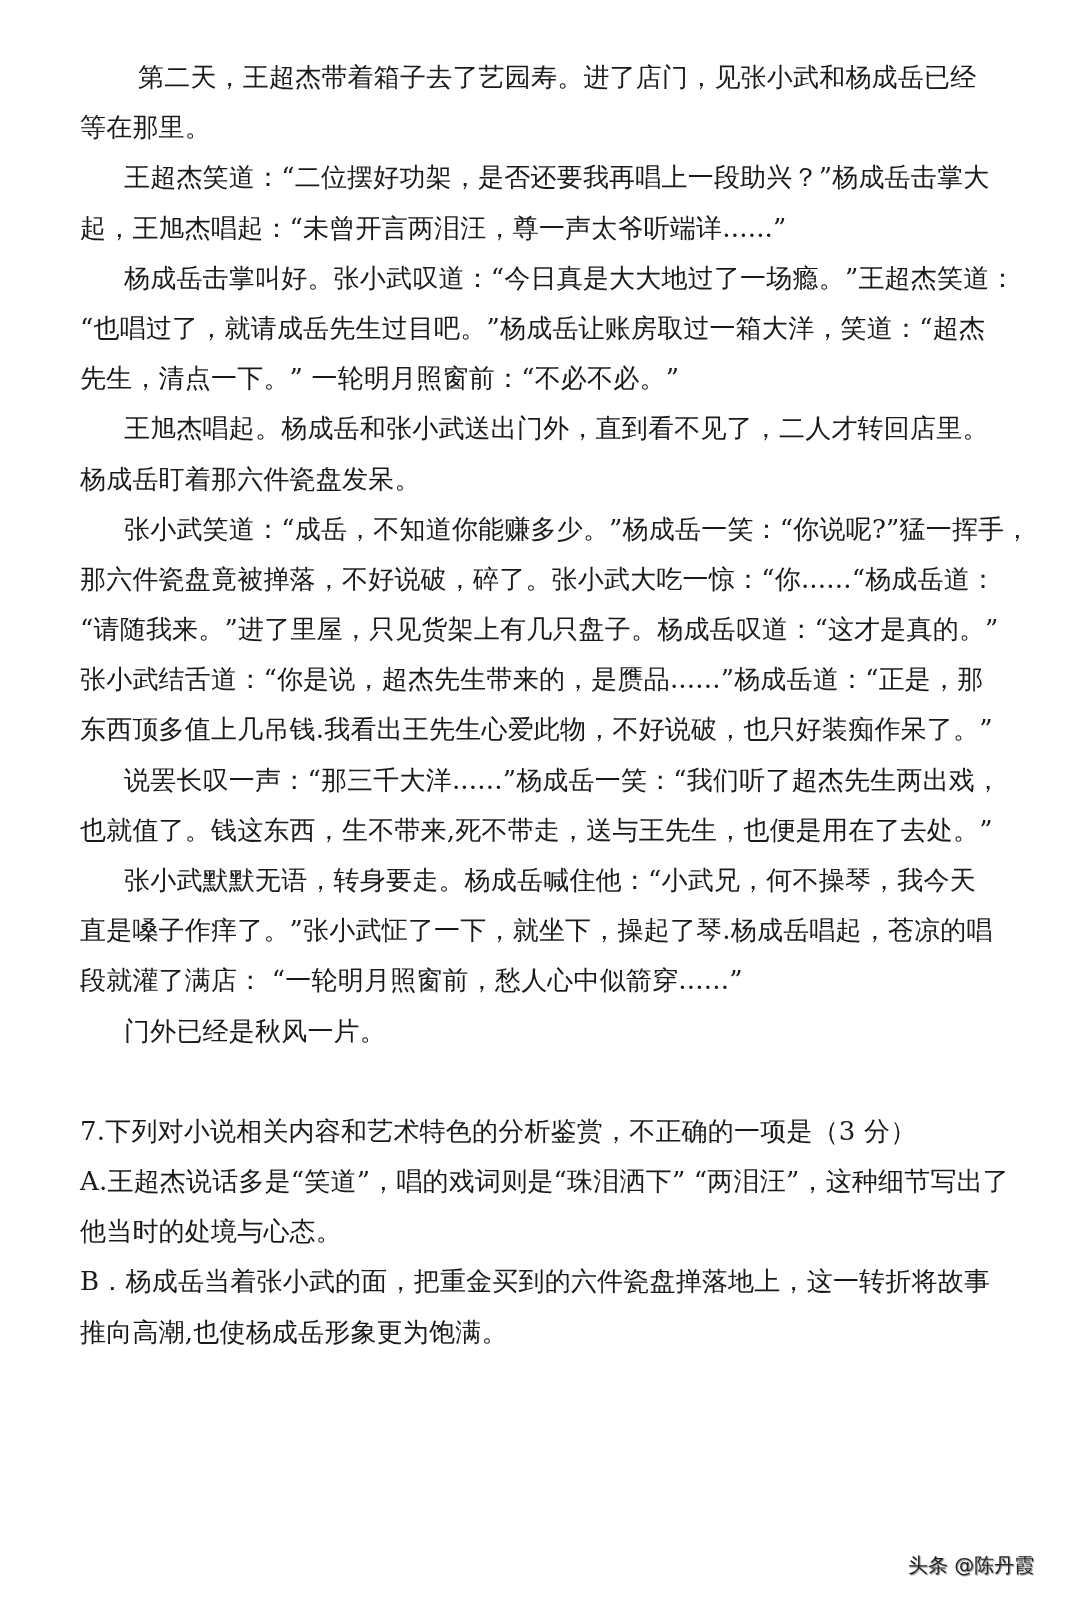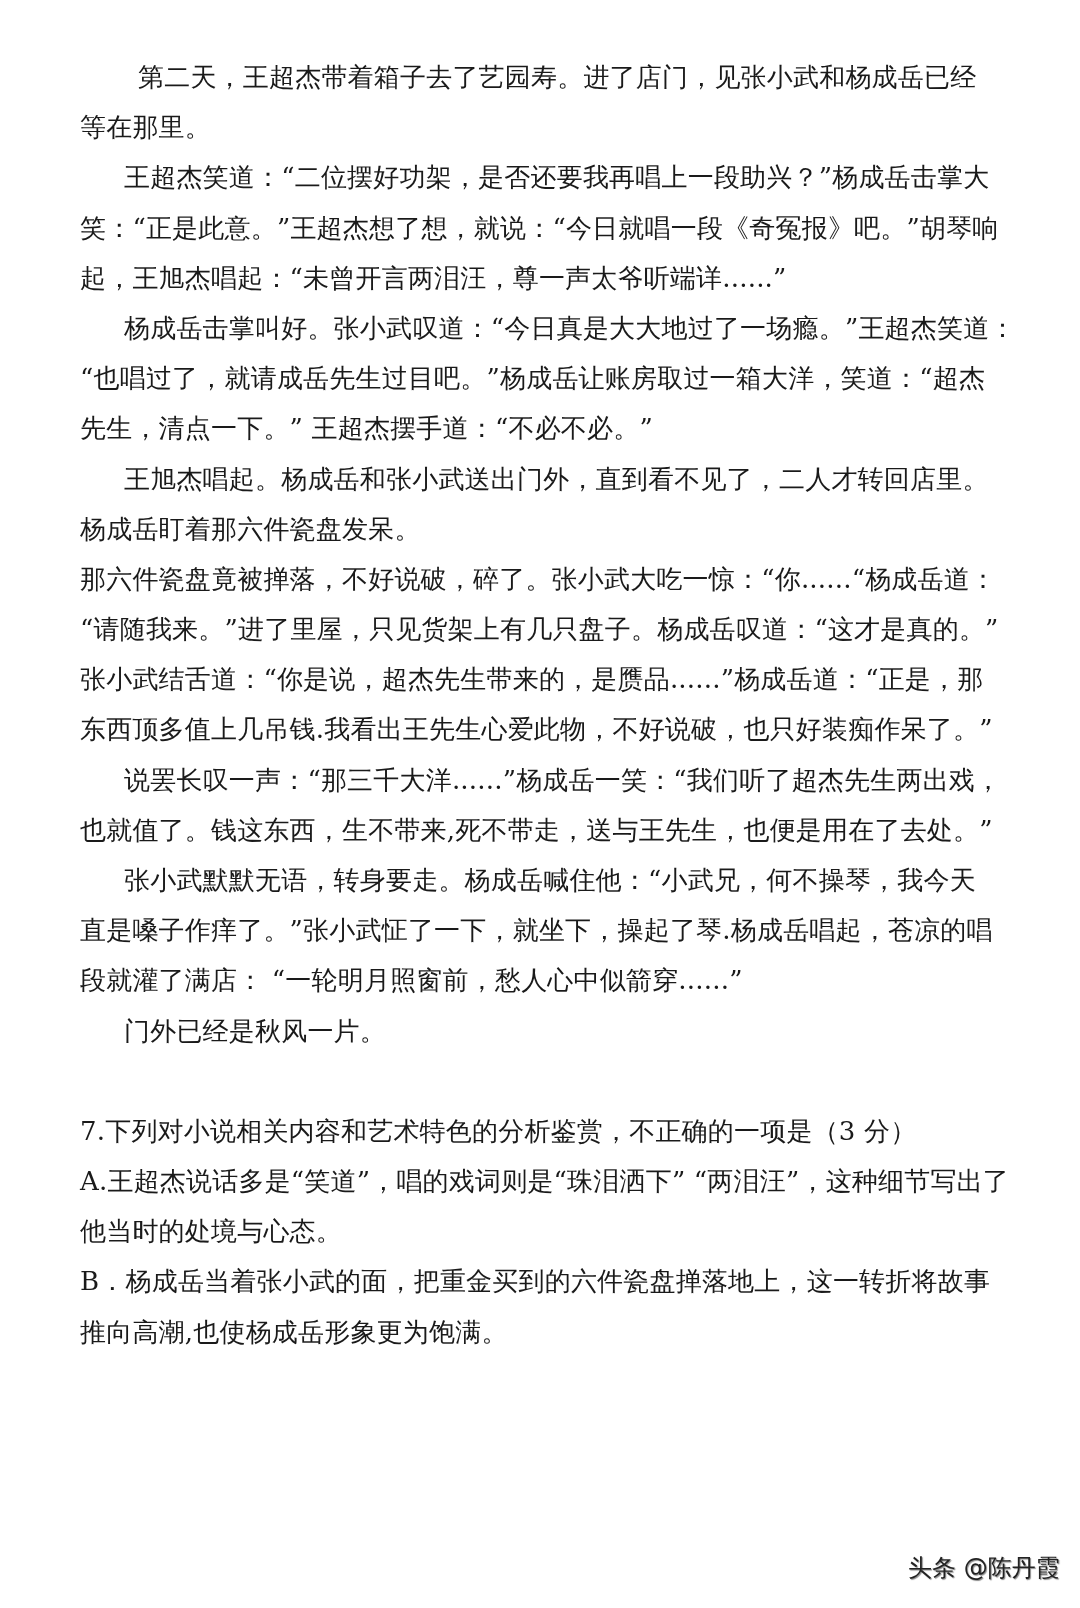--- a/index.html
+++ b/index.html
@@ -14,47 +14,47 @@
   .line {
     height: 50.2px; line-height: 50.2px; font-size: 26px;
     white-space: nowrap; overflow: visible; letter-spacing: 0.2px;
   }
   .indent { padding-left: 44px; }
   .indent-first { padding-left: 58px; }
   .gap { height: 50px; }
   .watermark {
     position: absolute; left: 908px; top: 1552px;
     font-family: "DejaVu Sans", "Liberation Sans", sans-serif;
-    font-size: 24px; color: #222;
+    font-size: 20px; color: #222;
     text-shadow: 1px 1px 1px #888, -1px -1px 0 #fff;
   }
 </style>
 </head>
 <body>
 
 <div class="page">
   <div>
     <div class="line indent-first">第二天，王超杰带着箱子去了艺园寿。进了店门，见张小武和杨成岳已经</div>
     <div class="line">等在那里。</div>
   </div>
   <div>
     <div class="line indent">王超杰笑道：“二位摆好功架，是否还要我再唱上一段助兴？”杨成岳击掌大</div>
-    <div class="line">笑：“正是此意。”王超杰想了想，就说：“今日就唱一段《奇冤报》吧。”胡琴响</div>
     <div class="line">起，王旭杰唱起：“未曾开言两泪汪，尊一声太爷听端详......”</div>
   </div>
   <div>
     <div class="line indent">杨成岳击掌叫好。张小武叹道：“今日真是大大地过了一场瘾。”王超杰笑道：</div>
     <div class="line">“也唱过了，就请成岳先生过目吧。”杨成岳让账房取过一箱大洋，笑道：“超杰</div>
-    <div class="line">先生，清点一下。” 王超杰摆手道：“不必不必。”</div>
+    <div class="line">先生，清点一下。” 一轮明月照窗前：“不必不必。”</div>
   </div>
   <div>
     <div class="line indent">王旭杰唱起。杨成岳和张小武送出门外，直到看不见了，二人才转回店里。</div>
     <div class="line">杨成岳盯着那六件瓷盘发呆。</div>
   </div>
   <div>
+    <div class="line indent">张小武笑道：“成岳，不知道你能赚多少。”杨成岳一笑：“你说呢?”猛一挥手，</div>
     <div class="line">那六件瓷盘竟被掸落，不好说破，碎了。张小武大吃一惊：“你......“杨成岳道：</div>
     <div class="line">“请随我来。”进了里屋，只见货架上有几只盘子。杨成岳叹道：“这才是真的。”</div>
     <div class="line">张小武结舌道：“你是说，超杰先生带来的，是赝品......”杨成岳道：“正是，那</div>
     <div class="line">东西顶多值上几吊钱.我看出王先生心爱此物，不好说破，也只好装痴作呆了。”</div>
   </div>
   <div>
     <div class="line indent">说罢长叹一声：“那三千大洋......”杨成岳一笑：“我们听了超杰先生两出戏，</div>
     <div class="line">也就值了。钱这东西，生不带来,死不带走，送与王先生，也便是用在了去处。”</div>
   </div>
   <div>

